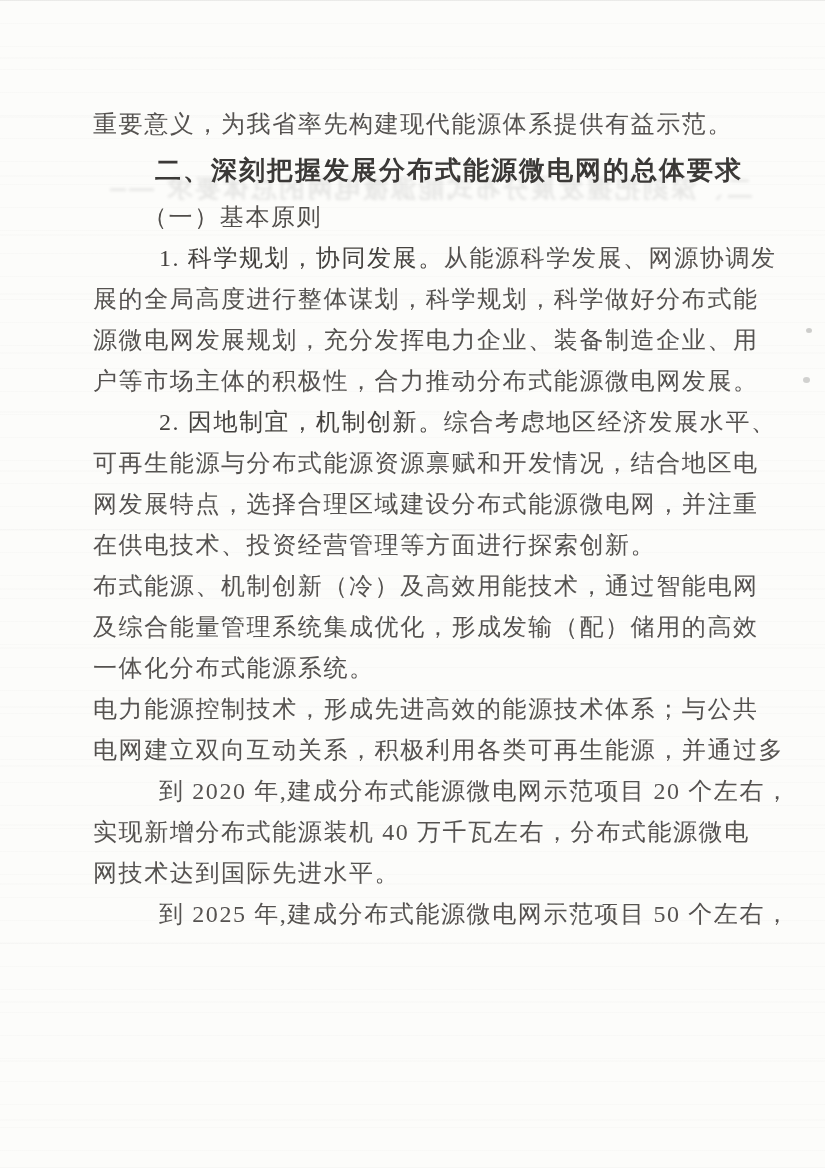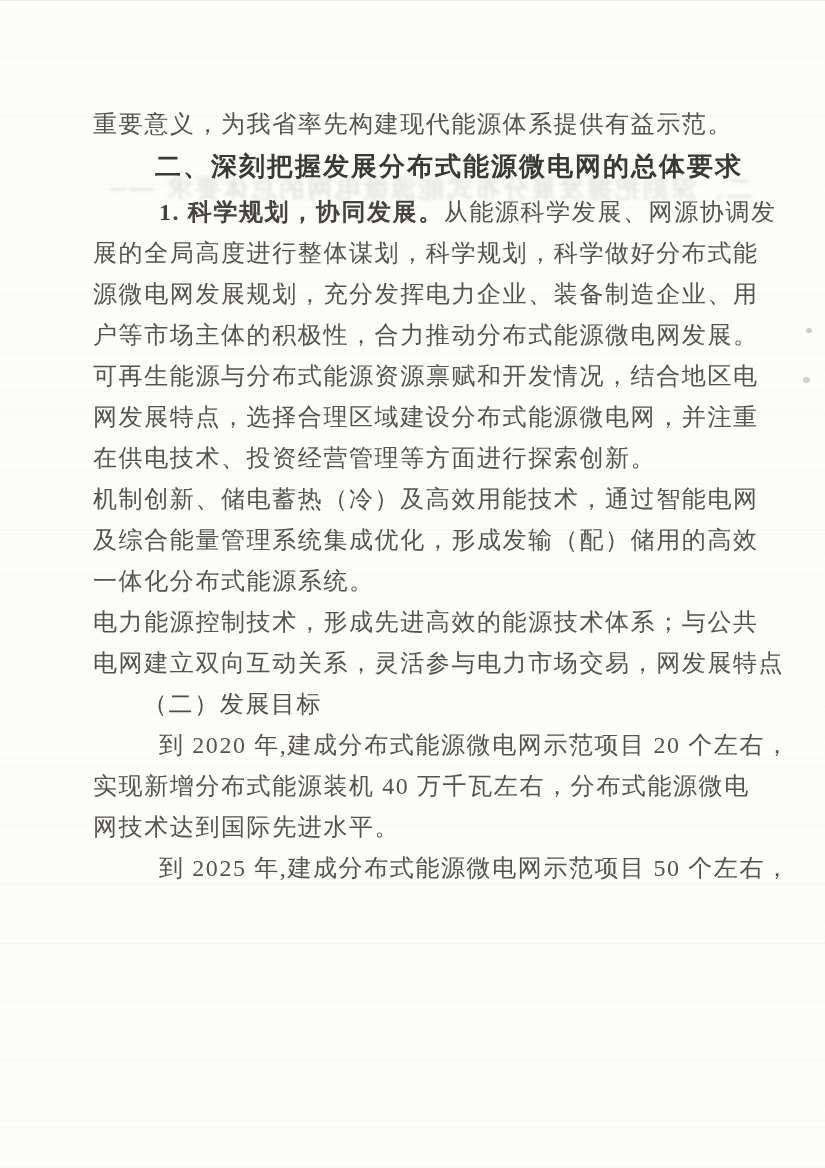--- a/index.html
+++ b/index.html
@@ -56,31 +56,32 @@
 
   .line {
     white-space: nowrap;
     line-height: 41px;
     height: 41px;
     font-size: 24px;
     letter-spacing: 1.6px;
     color: #555250;
   }
   .line .lead {
-    font-weight: 700;
+    font-weight: 400;
     color: #45423f;
   }
   .line.indent { padding-left: 66px; }
   .line.sub    { padding-left: 50px; color: #504d4a; }
   .line.heading {
     padding-left: 62px;
     height: 46px;
     line-height: 44px;
+    margin-top: 5px;
     margin-bottom: 1px;
-    font-family: Liberation Serif, serif;
+    font-family: Liberation Mono, monospace;
     font-weight: bold;
     font-size: 26px;
     letter-spacing: 2px;
     color: #3b3937;
   }
 
   .speck {
     position: absolute;
     border-radius: 50%;
     pointer-events: none;
@@ -91,33 +92,34 @@
 </head>
 <body>
 
 <div class="page">
 
   <div class="ghost-line">二、深刻把握发展分布式能源微电网的总体要求 ——</div>
 
   <div class="doc">
       <div class="line"><span class="lead"></span><span>重要意义，为我省率先构建现代能源体系提供有益示范。</span></div>
       <div class="line heading"><span class="lead"></span><span>二、深刻把握发展分布式能源微电网的总体要求</span></div>
+      <div class="line sub"><span class="lead"></span><span>（一）基本原则</span></div>
       <div class="line indent"><span class="lead">1. 科学规划，协同发展。</span><span>从能源科学发展、网源协调发</span></div>
       <div class="line"><span class="lead"></span><span>展的全局高度进行整体谋划，科学规划，科学做好分布式能</span></div>
       <div class="line"><span class="lead"></span><span>源微电网发展规划，充分发挥电力企业、装备制造企业、用</span></div>
       <div class="line"><span class="lead"></span><span>户等市场主体的积极性，合力推动分布式能源微电网发展。</span></div>
+      <div class="line indent"><span class="lead">2. 因地制宜，机制创新。</span><span>综合考虑地区经济发展水平、</span></div>
       <div class="line"><span class="lead"></span><span>可再生能源与分布式能源资源禀赋和开发情况，结合地区电</span></div>
       <div class="line"><span class="lead"></span><span>网发展特点，选择合理区域建设分布式能源微电网，并注重</span></div>
       <div class="line"><span class="lead"></span><span>在供电技术、投资经营管理等方面进行探索创新。</span></div>
-      <div class="line"><span class="lead"></span><span>机制创新、储电蓄热（冷）及高效用能技术，通过智能电网</span></div>
+      <div class="line"><span class="lead"></span><span>布式能源、机制创新（冷）及高效用能技术，通过智能电网</span></div>
       <div class="line"><span class="lead"></span><span>及综合能量管理系统集成优化，形成发输（配）储用的高效</span></div>
       <div class="line"><span class="lead"></span><span>一体化分布式能源系统。</span></div>
       <div class="line"><span class="lead"></span><span>电力能源控制技术，形成先进高效的能源技术体系；与公共</span></div>
-      <div class="line"><span class="lead"></span><span>电网建立双向互动关系，灵活参与电力市场交易，网发展特点</span></div>
-      <div class="line sub"><span class="lead"></span><span>（二）发展目标</span></div>
+      <div class="line"><span class="lead"></span><span>电网建立双向互动关系，积极利用各类可再生能源，并通过多</span></div>
       <div class="line indent"><span class="lead"></span><span>到 2020 年,建成分布式能源微电网示范项目 20 个左右，</span></div>
       <div class="line"><span class="lead"></span><span>实现新增分布式能源装机 40 万千瓦左右，分布式能源微电</span></div>
       <div class="line"><span class="lead"></span><span>网技术达到国际先进水平。</span></div>
       <div class="line indent"><span class="lead"></span><span>到 2025 年,建成分布式能源微电网示范项目 50 个左右，</span></div>
     </div>
 
   <div class="speck s1"></div>
   <div class="speck s2"></div>
 </div>
 

